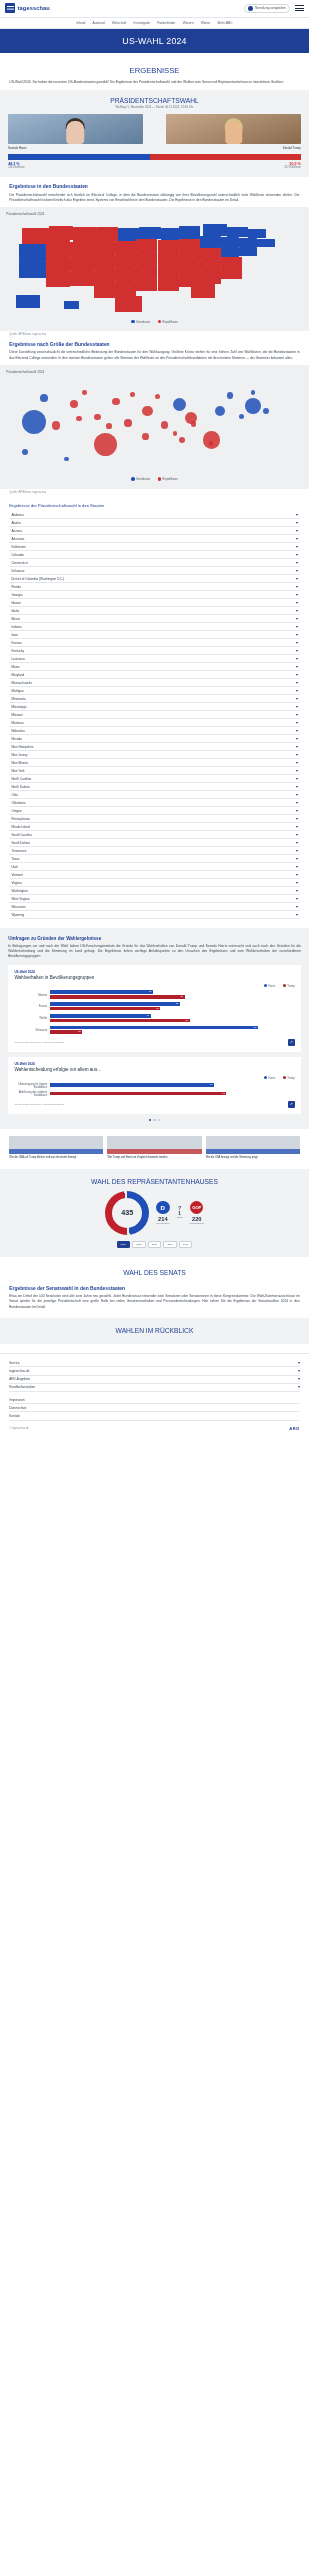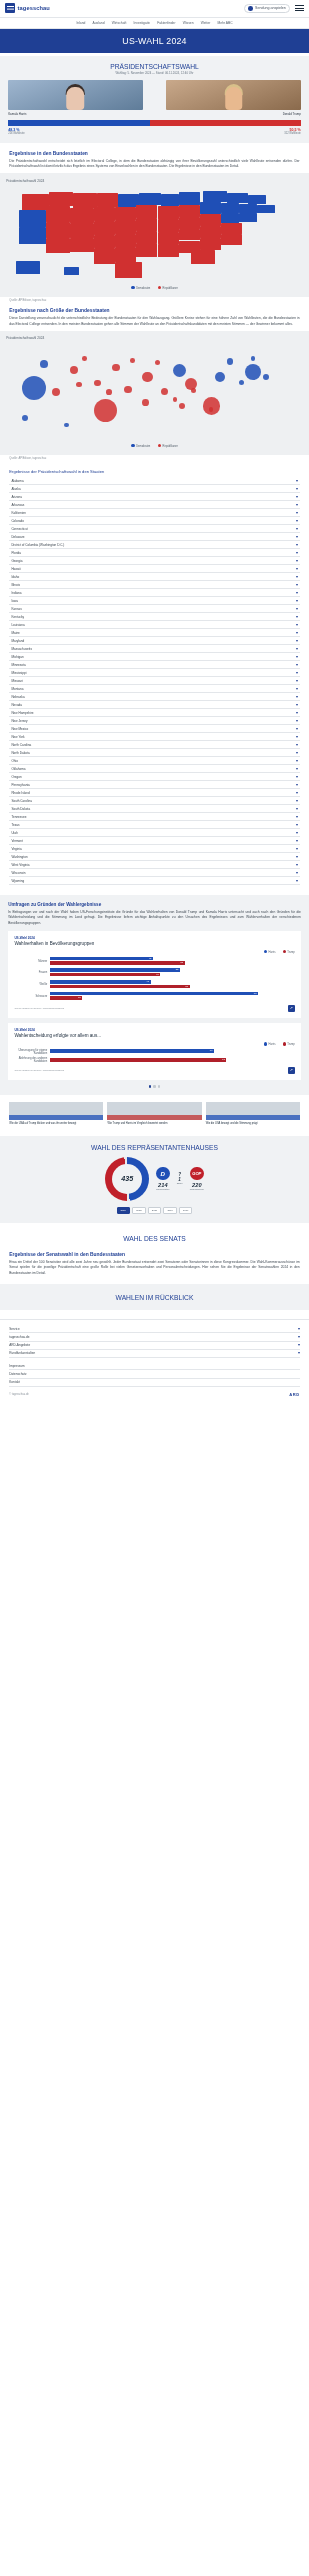--- a/index.html
+++ b/index.html
@@ -157,21 +157,21 @@
   .teaser .thumb { height: 18.5px; background: #cfd6dd; position: relative; overflow:hidden;}
   .teaser .thumb .band { position:absolute; left:0; right:0; bottom:0; height:5.2px; background:#1f4fb6; opacity:.75;}
   .teaser .thumb.r .band { background:#c03030; }
   .teaser .ttl { font-size: 2.6px; color: #1a2a3a; line-height: 1.45; margin-top: 2.1px; }
 
   
   .house {
     background: #f0f2f4; margin-top: 9.3px; padding: 8.2px 8.2px 9.3px; text-align: center;
   }
   .house h2 { color: #1f3f94; font-size: 6.7px; font-weight: normal; margin: 0 0 6.2px; }
-  .house-row { display: flex; align-items: center; justify-content: center; gap: 7px; font-style: italic; }
+  .house-row { display: flex; align-items: center; justify-content: center; gap: 7px; }
   .donut {
     width: 44px; height: 44px; border-radius: 50%;
     background: conic-gradient(#1f4fb6 0 48%, #e8eaec 48% 50%, #c0202a 50% 98%, #e8eaec 98% 100%);
     position: relative; display:flex; align-items:center; justify-content:center;
   }
   .donut::after {
     content:""; position:absolute; width:30px;height:30px;border-radius:50%;background:#f0f2f4;
   }
   .donut b { position: relative; z-index: 1; font-size: 7.2px; color: #1a2a3a; }
   .tally { display: flex; align-items: center; gap: 7.2px; }
@@ -228,20 +228,24 @@
     <span>Faktenfinder</span>
     <span>Wissen</span>
     <span>Wetter</span>
     <span>Mehr ABC</span>
   </div>
 
   <div class="title-band">
     <h1>US-WAHL 2024</h1>
   </div>
 
+  <div class="section-pad">
+    <h2 class="section-title">ERGEBNISSE</h2>
+    <p class="body">US-Wahl 2024: Sie haben die neuesten US-Bundesstaaten gewählt! Die Ergebnisse der Präsidentschaftswahl und der Wahlen zum Senat und Repräsentantenhaus in interaktiven Grafiken.</p>
+  </div>
 
   <div class="hero">
     <h2>PRÄSIDENTSCHAFTSWAHL</h2>
     <div class="sub">Wahltag: 5. November 2024 — Stand: 06.11.2024, 12:40 Uhr</div>
     <div class="cands">
       <div class="cand dem">
         <div class="photo">
             <span class="hair"></span>
             <span class="face"></span>
           </div>

